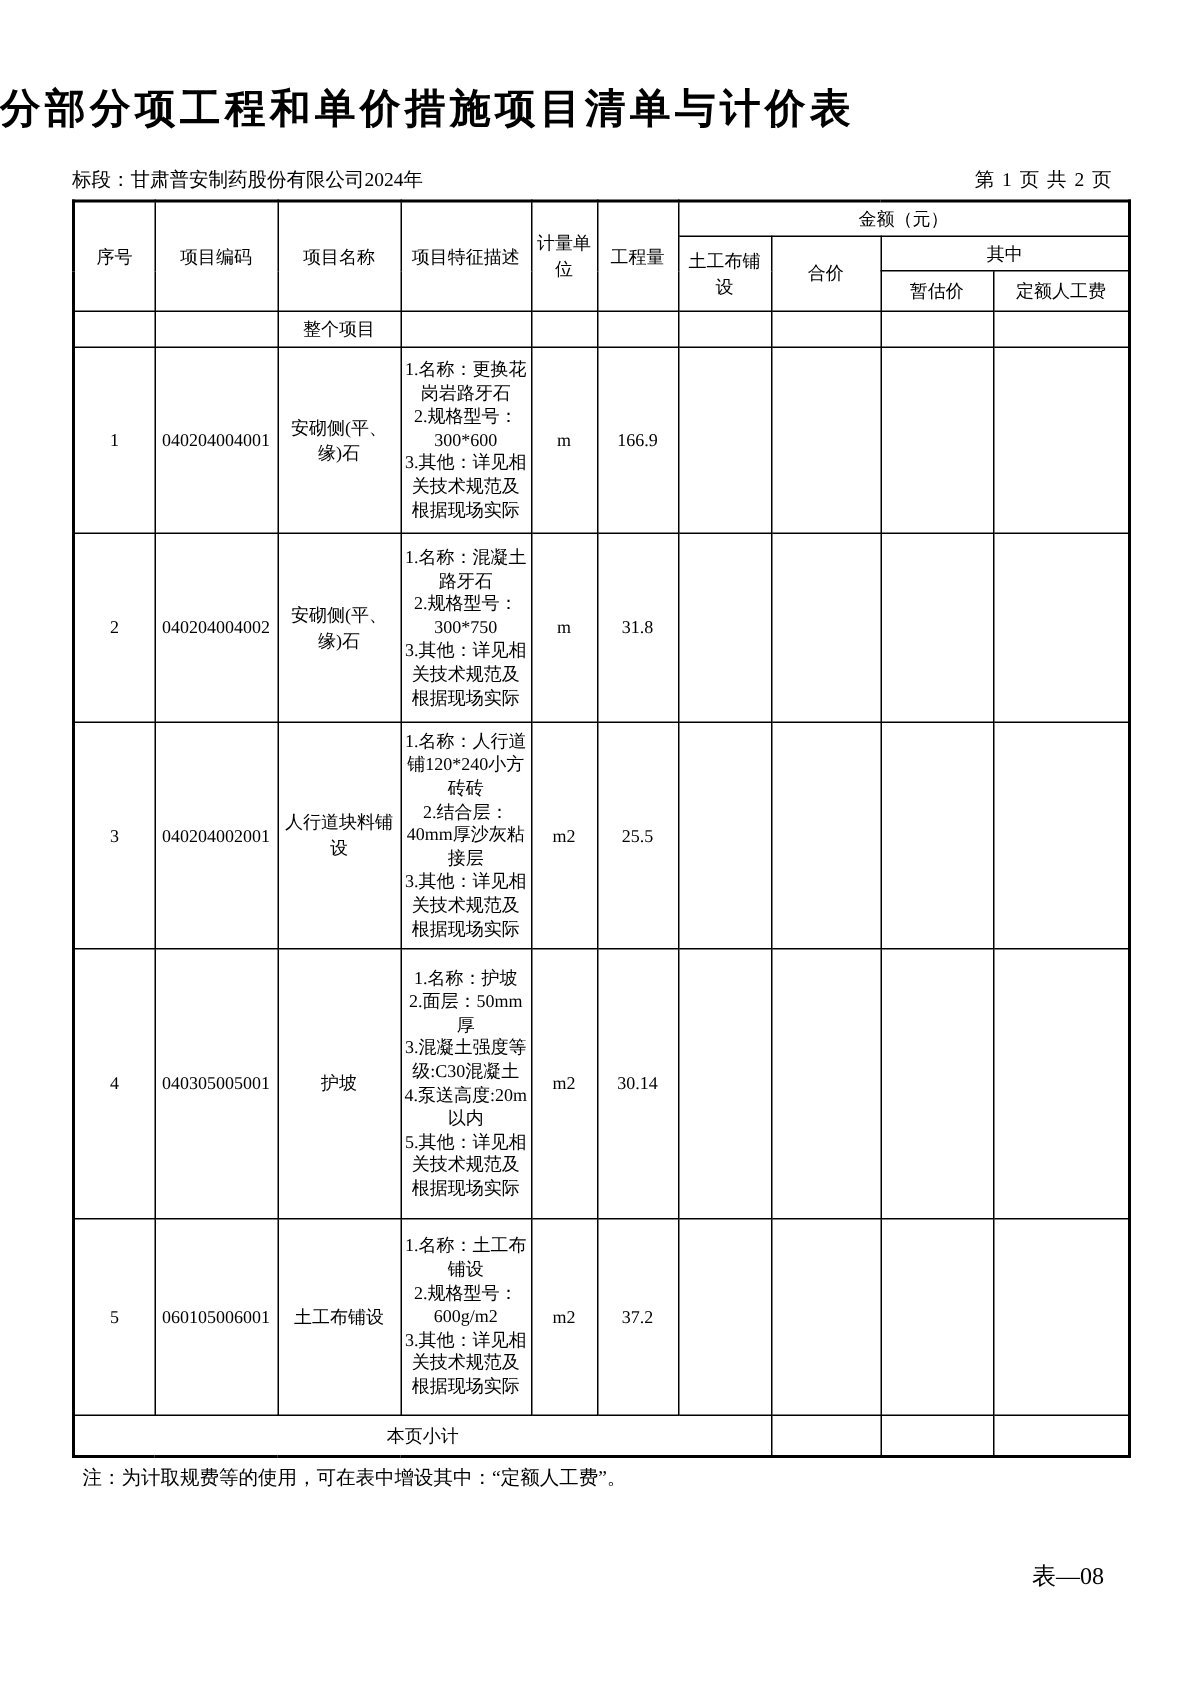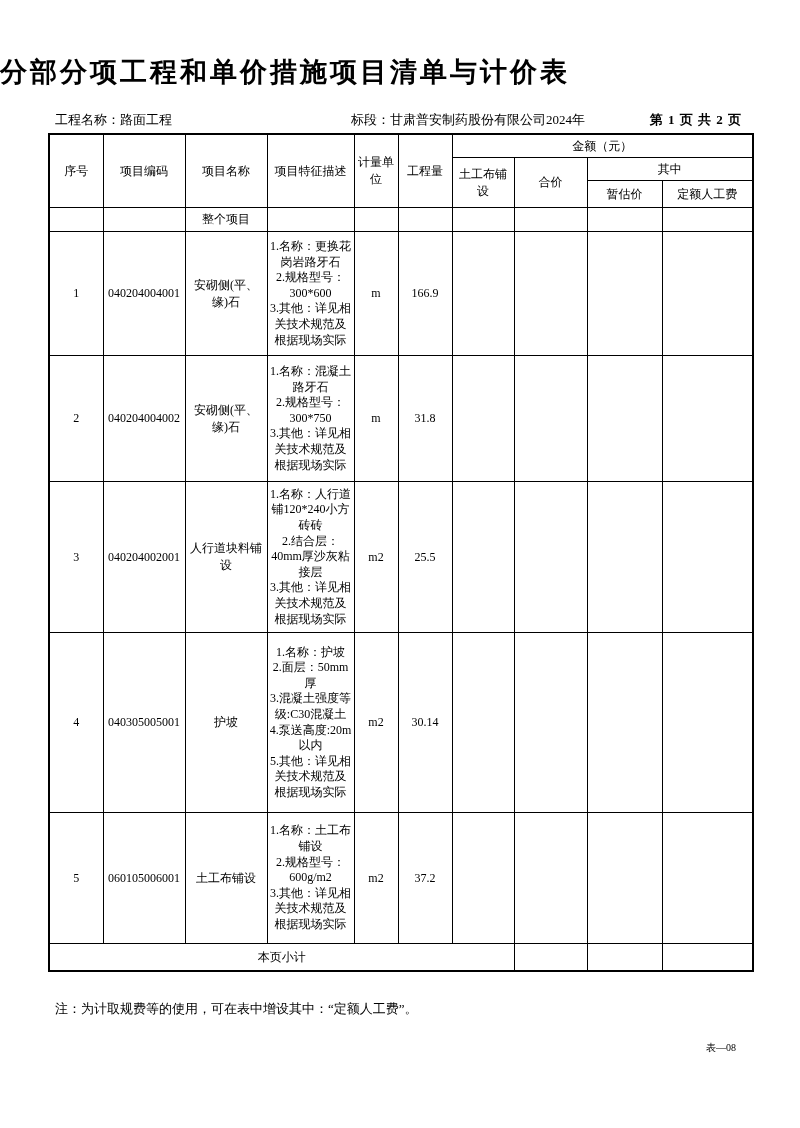--- a/index.html
+++ b/index.html
@@ -22,21 +22,21 @@
   }
   .meta {
     margin: 24px 48px 4px 48px;
     display: flex;
     align-items: flex-end;
     font-size: 13px;
     line-height: 1.28;
   }
   .meta-left  { flex: 0 0 296px; padding-left: 7px; }
   .meta-center{ flex: 0 0 288px; }
-  .meta-right { flex: 1 1 auto; text-align: right; padding-right: 10px; letter-spacing: 1px; font-weight: bold; }
+  .meta-right { flex: 1 1 auto; text-align: right; padding-right: 10px; letter-spacing: 1px; }
   table.listing {
     margin: 0 48px;
     width: 704px;
     border-collapse: collapse;
     table-layout: fixed;
     font-size: 12px;
     border: 2px solid #000;
   }
   table.listing th, table.listing td {
     border: 1px solid #000;
@@ -51,40 +51,39 @@
   tr.group-row td { height: 23px; }
   td.tl { text-align: left; }
   td.feat {
     text-align: left;
     white-space: pre-line;
     line-height: 1.3;
     padding: 0 1px 0 2px;
   }
   tr.subtotal td { height: 26px; margin-left: 24px; }
   .note {
-    margin: 28px 48px 0 48px;
+    margin: 4px 48px 0 48px;
     padding-left: 7px;
     font-size: 13px;
   }
   .form-code {
     position: absolute;
     right: 64px;
     top: 1041px;
-    font-size: 10px;
+    font-size: 16px;
   }
 </style>
 </head>
 <body>
 
 <div class="page">
 
   <h1 class="doc-title">分部分项工程和单价措施项目清单与计价表</h1>
 
   <div class="meta">
-    <div class="meta-left">工程名称：路面工程</div>
     <div class="meta-center">
       <div>标段：甘肃普安制药股份有限公司2024年</div>
     </div>
     <div class="meta-right">第 1 页  共 2 页</div>
   </div>
 
   <table class="listing">
     <colgroup>
       <col style="width:54px">
         <col style="width:82px">

